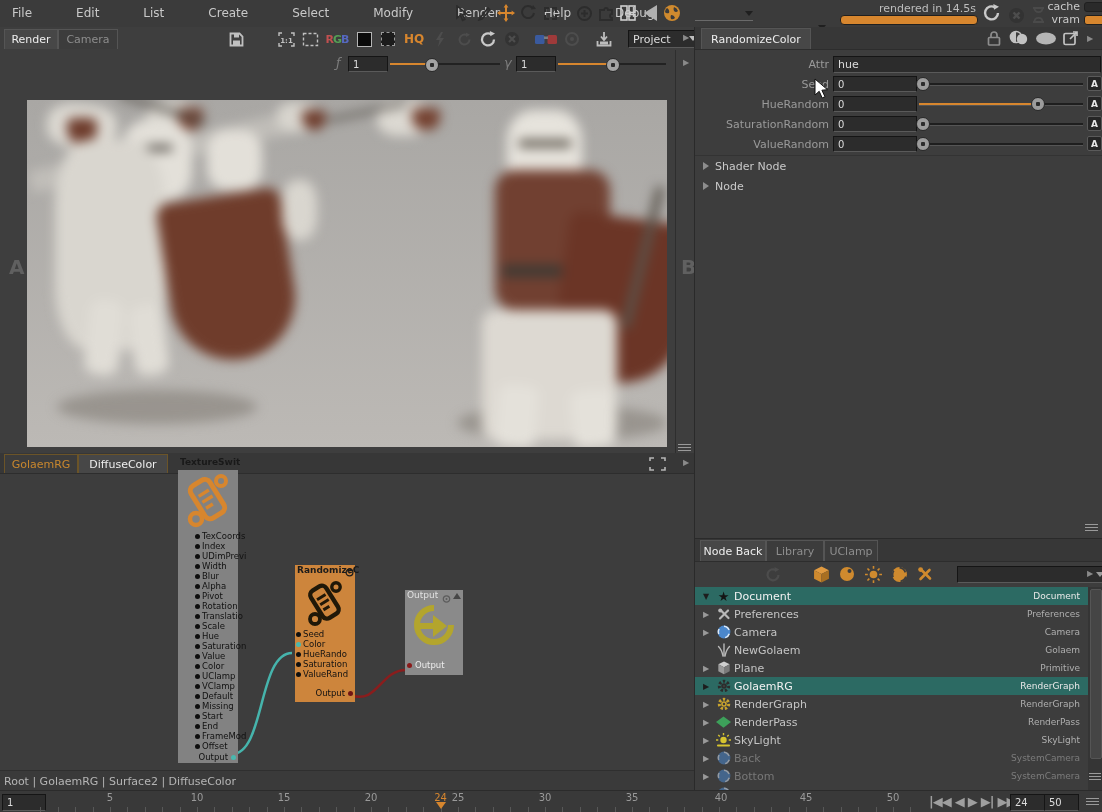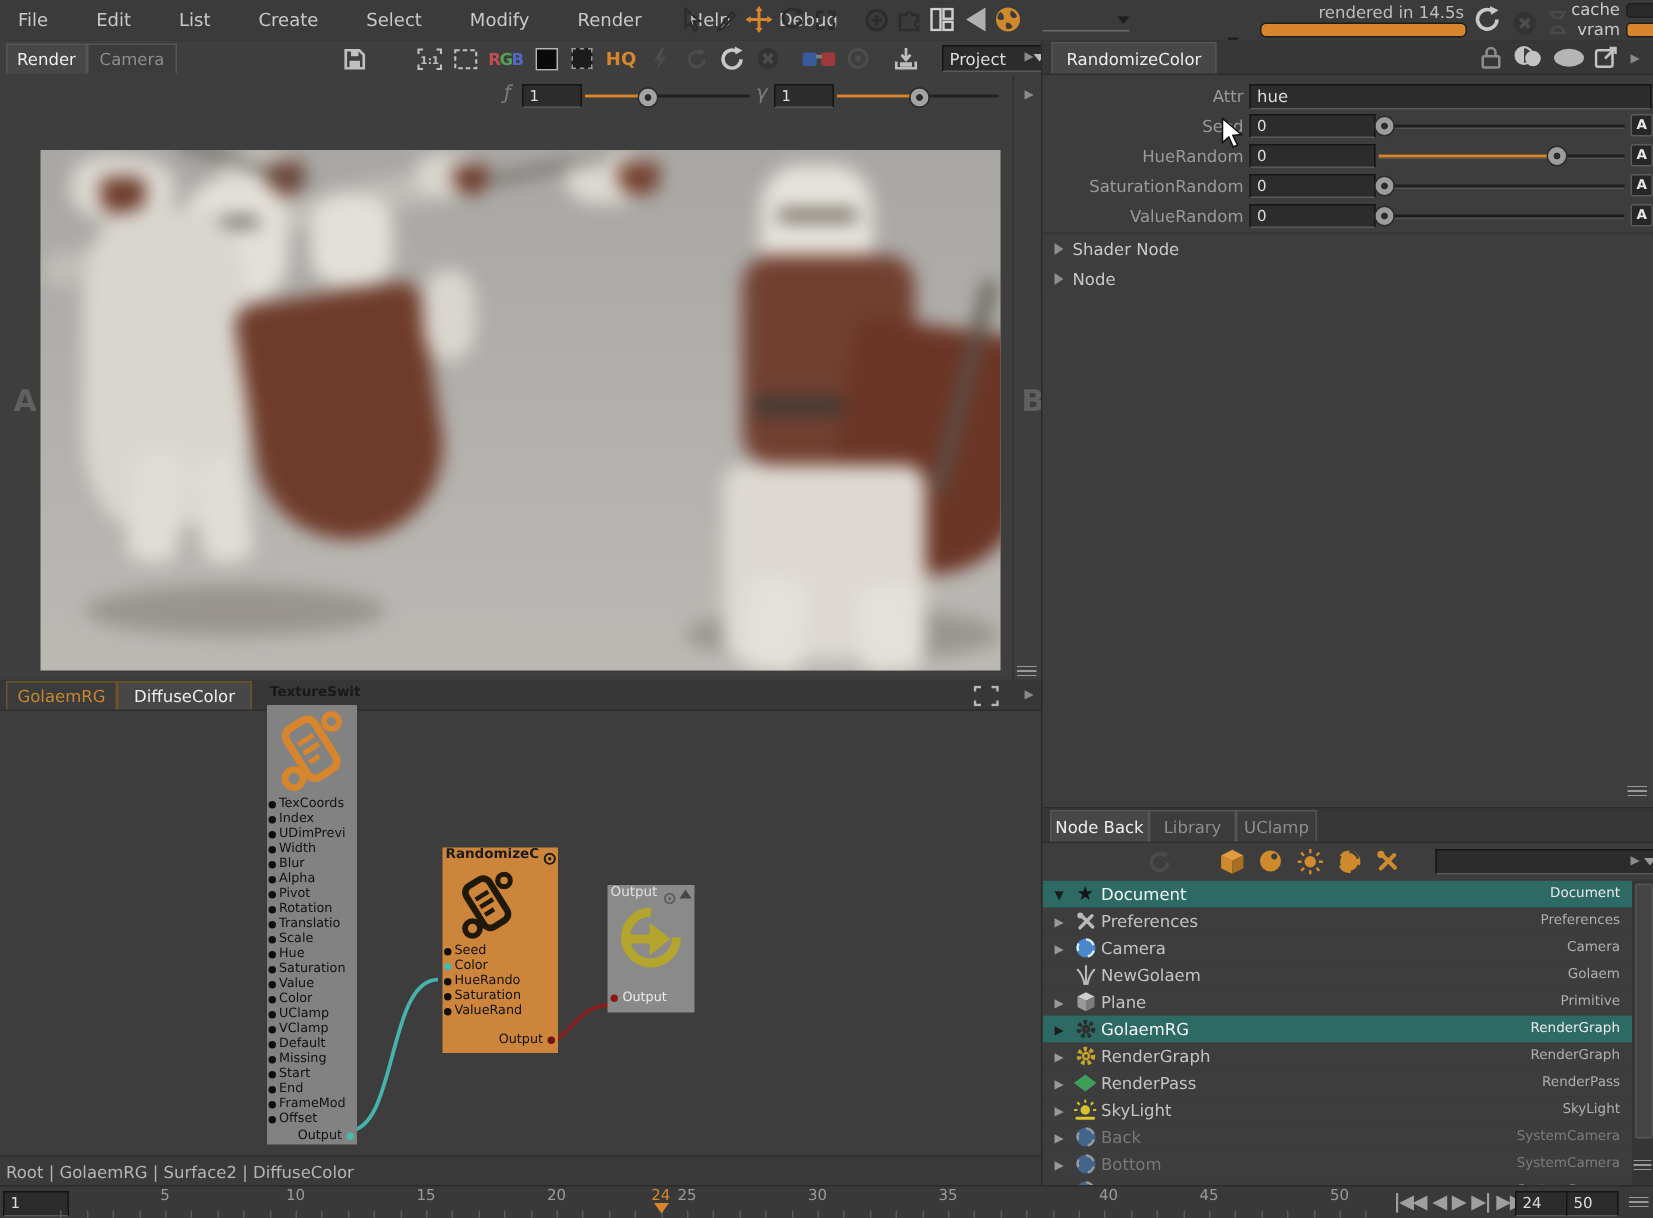--- a/index.html
+++ b/index.html
@@ -55,21 +55,21 @@
   .tl-label.cur{color:#d7862e;}
   .tl-tick{position:absolute;top:16px;width:1px;height:5px;background:#585858;}
   .tl-btn{color:#9f9f9f;font-size:13px;font-weight:bold;letter-spacing:-1px;padding:0 2px;line-height:18px;}
 </style>
 </head>
 <body>
 
 <div id="app">
 
   <div id="menubar" class="abs">
-    <div id="menu-items" class="abs row" style="left:8px;top:0;height:26px;gap:24px;">
+    <div id="menu-items" class="abs row" style="left:8px;top:0;height:26px;gap:36px;">
         <div class="menu-item">File</div>
         <div class="menu-item">Edit</div>
         <div class="menu-item">List</div>
         <div class="menu-item">Create</div>
         <div class="menu-item">Select</div>
         <div class="menu-item">Modify</div>
         <div class="menu-item">Render</div>
         <div class="menu-item">Help</div>
         <div class="menu-item">Debug</div>
       </div>
@@ -359,21 +359,21 @@
         <svg class="abs" style="left:9px;top:2px;" width="42" height="56" viewBox="0 0 42 56">
           <g transform="rotate(-32 21 28)">
               <rect x="10" y="8" width="22" height="38" rx="6" fill="none" stroke="#d7862e" stroke-width="5"></rect>
               <g stroke="#d7862e" stroke-width="3.4">
                 <path d="M15 20 h12 M15 27 h12 M15 34 h8"></path>
               </g>
             </g>
           <circle cx="9" cy="47" r="6" fill="none" stroke="#d7862e" stroke-width="4.5"></circle>
             <circle cx="34" cy="9" r="5" fill="none" stroke="#d7862e" stroke-width="4"></circle>
         </svg>
-        <div id="tex-ports" class="abs" style="left:0;top:61px;width:60px;">
+        <div id="tex-ports" class="abs" style="left:0;top:61px;width:60px;padding-left:16px;">
             <div class="tport">
               <span class="pdot"></span>
               <span class="plabel">TexCoords</span>
             </div>
             <div class="tport">
               <span class="pdot"></span>
               <span class="plabel">Index</span>
             </div>
             <div class="tport">
               <span class="pdot"></span>
@@ -456,21 +456,21 @@
               <span class="plabel">Offset</span>
             </div>
           </div>
         <div class="nout" style="bottom:1px;">
           <span>Output</span>
             <span class="pdot" style="background:#49b8ae;"></span>
         </div>
       </div>
     </div>
 
-    <div class="abs" style="left:295px;top:112px;width:77px;height:137px;background:#cd853c;">
+    <div class="abs" style="left:295px;top:112px;width:60px;height:137px;background:#cd853c;">
       <div class="ntitle" style="color:#1b1b1b;">RandomizeC</div>
       <span class="abs" style="right:1px;top:1px;"><svg width="9" height="9">
             <circle cx="4.5" cy="4.5" r="3.4" fill="none" stroke="#1b1b1b" stroke-width="1.3"></circle>
             <circle cx="4.5" cy="4.5" r="1.1" fill="#1b1b1b"></circle>
           </svg></span>
       <svg class="abs" style="left:12px;top:14px;" width="36" height="48" viewBox="0 0 36 48">
         <g transform="rotate(-32 18 24)">
             <rect x="9" y="7" width="18" height="32" rx="5" fill="none" stroke="#201808" stroke-width="4.4"></rect>
             <g stroke="#201808" stroke-width="3">
               <path d="M13 17 h10 M13 23 h10 M13 29 h7"></path>
@@ -883,21 +883,21 @@
         <div class="tl-tick" style="left: 893px;"></div>
         <div class="tl-tick" style="left: 910.4px;"></div>
         <div class="tl-label" style="left: 97px;">5</div>
         <div class="tl-label" style="left: 184px;">10</div>
         <div class="tl-label" style="left: 271px;">15</div>
         <div class="tl-label" style="left: 358px;">20</div>
         <div class="tl-label cur" style="left: 427.6px;">24</div>
         <div class="tl-label" style="left: 445px; text-align: center;">25</div>
         <div class="tl-label" style="left: 532px;">30</div>
         <div class="tl-label" style="left: 619px;">35</div>
-        <div class="tl-label" style="left: 726px; text-align: center;">40</div>
+        <div class="tl-label" style="left: 708px; text-align: center;">40</div>
         <div class="tl-label" style="left: 793px;">45</div>
         <div class="tl-label" style="left: 880px;">50</div>
         <div class="abs" style="left: 435.6px; top: 11px; width: 0px; height: 0px; border-left: 5px solid transparent; border-right: 5px solid transparent; border-top: 7px solid rgb(215, 134, 46);"></div>
       </div>
     <div id="tl-controls" class="abs row" style="left:927px;top:1px;height:20px;">
         <div class="tl-btn">|◀◀</div>
         <div class="tl-btn">◀</div>
         <div class="tl-btn">▶</div>
         <div class="tl-btn">▶|</div>
         <div class="tl-btn">▶▶|</div>

